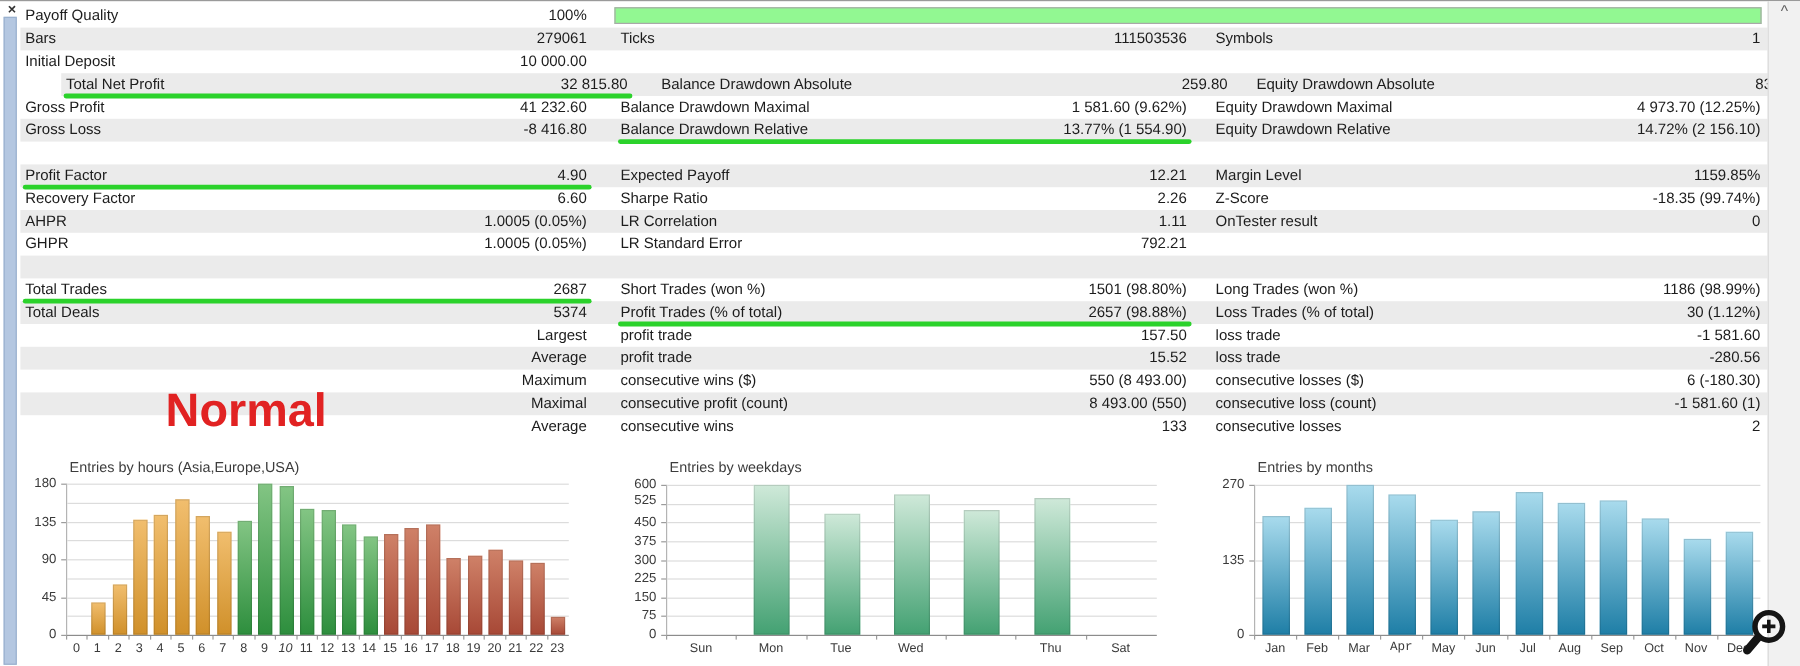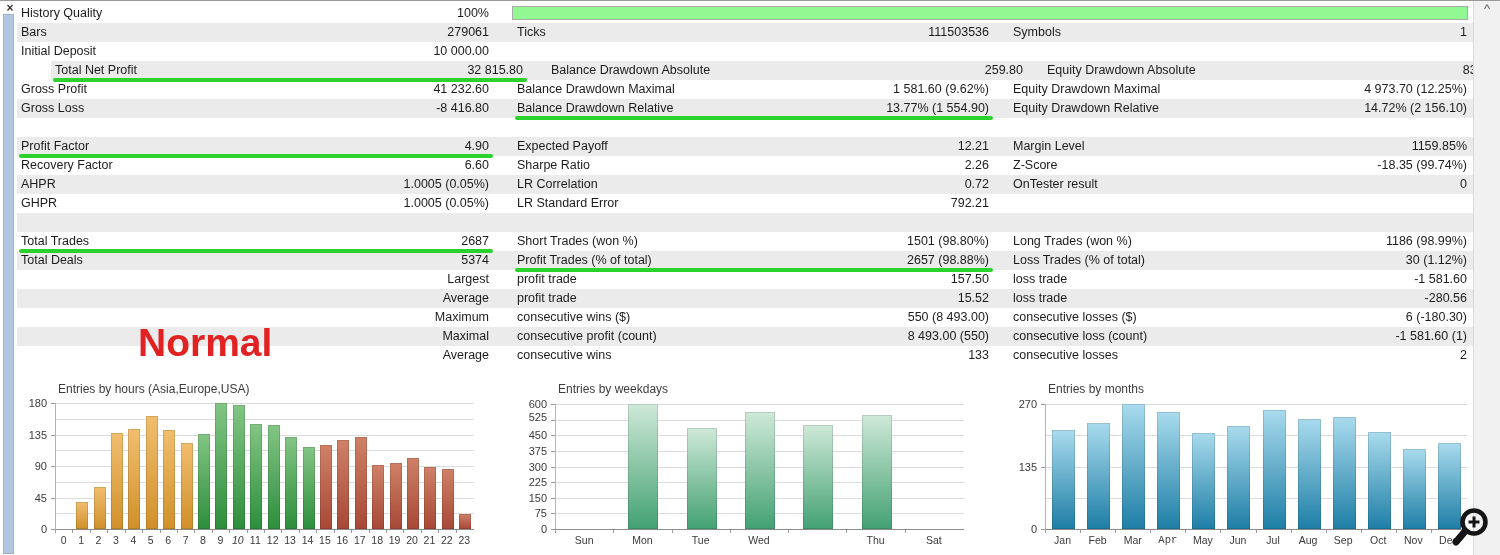--- a/index.html
+++ b/index.html
@@ -43,21 +43,21 @@
 <body>
 
 <div class="screen">
   <div class="top-border"></div>
   <div class="close-btn">×</div>
   <div class="left-strip"></div>
 
   <div class="stats" id="stats">
       <div class="stat-row" style="top: 4px;">
         <div class="stat-cell c0">
-          <span class="lab">History Quality</span>
+          <span class="lab">Payoff Quality</span>
           <span class="val">100%</span>
         </div>
         <div class="progress" style="background: rgb(146, 248, 146);"></div>
       </div>
       <div class="stat-row shade" style="top: 23px;">
         <div class="stat-cell c0">
           <span class="lab">Bars</span>
           <span class="val">279061</span>
         </div>
         <div class="stat-cell c1">
@@ -149,21 +149,21 @@
           <span class="val">-18.35 (99.74%)</span>
         </div>
       </div>
       <div class="stat-row shade" style="top: 175px;">
         <div class="stat-cell c0">
           <span class="lab">AHPR</span>
           <span class="val">1.0005 (0.05%)</span>
         </div>
         <div class="stat-cell c1">
           <span class="lab">LR Correlation</span>
-          <span class="val">0.72</span>
+          <span class="val">1.11</span>
         </div>
         <div class="stat-cell c2">
           <span class="lab">OnTester result</span>
           <span class="val">0</span>
         </div>
       </div>
       <div class="stat-row" style="top: 194px;">
         <div class="stat-cell c0">
           <span class="lab">GHPR</span>
           <span class="val">1.0005 (0.05%)</span>

